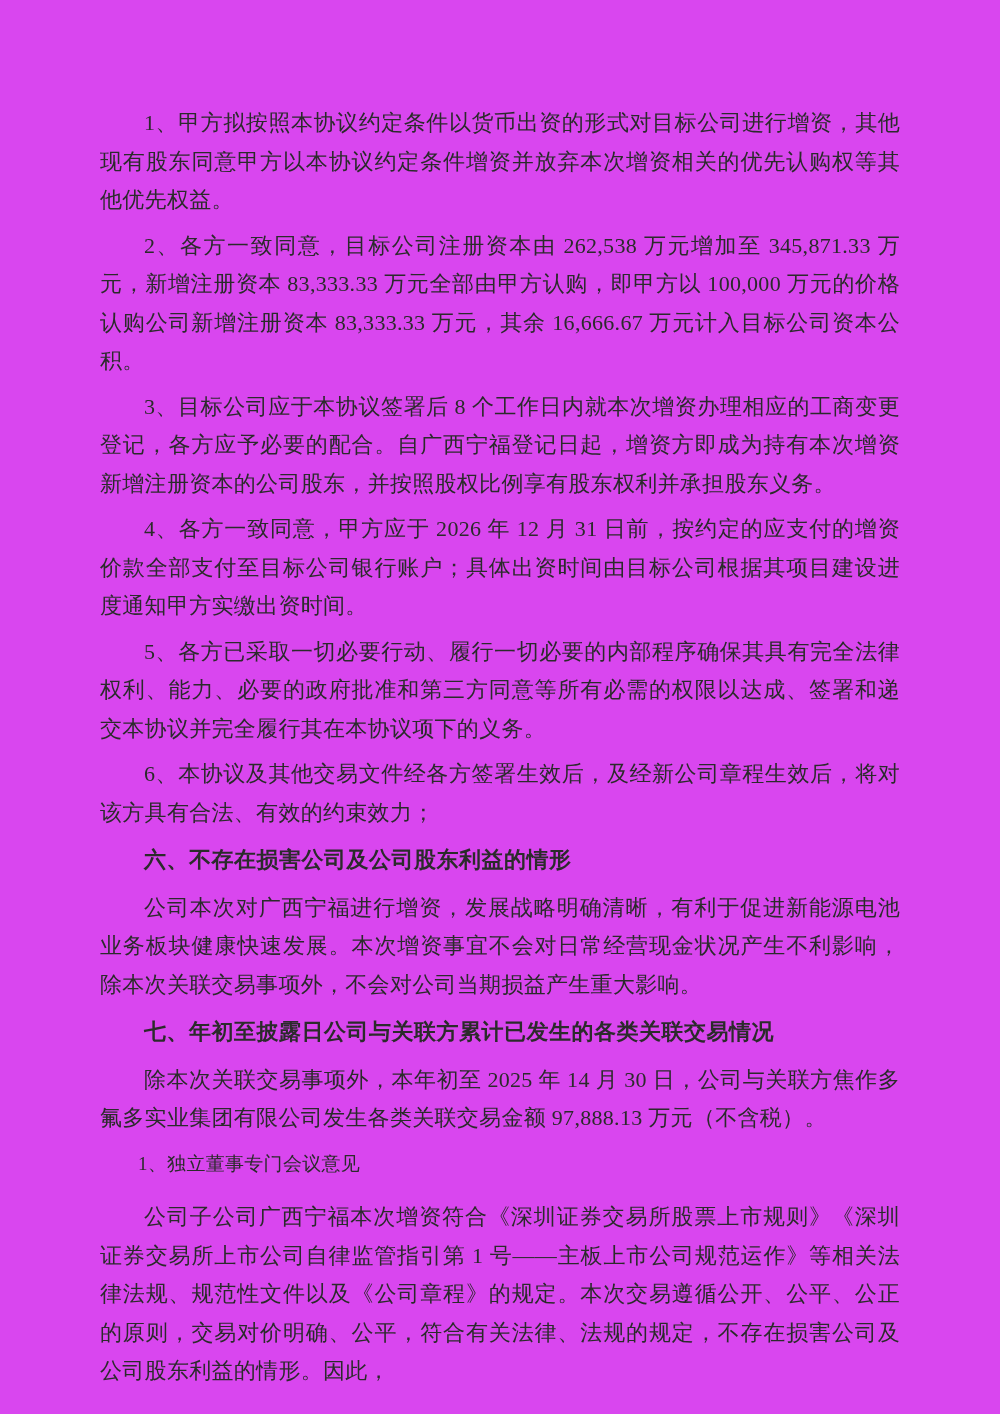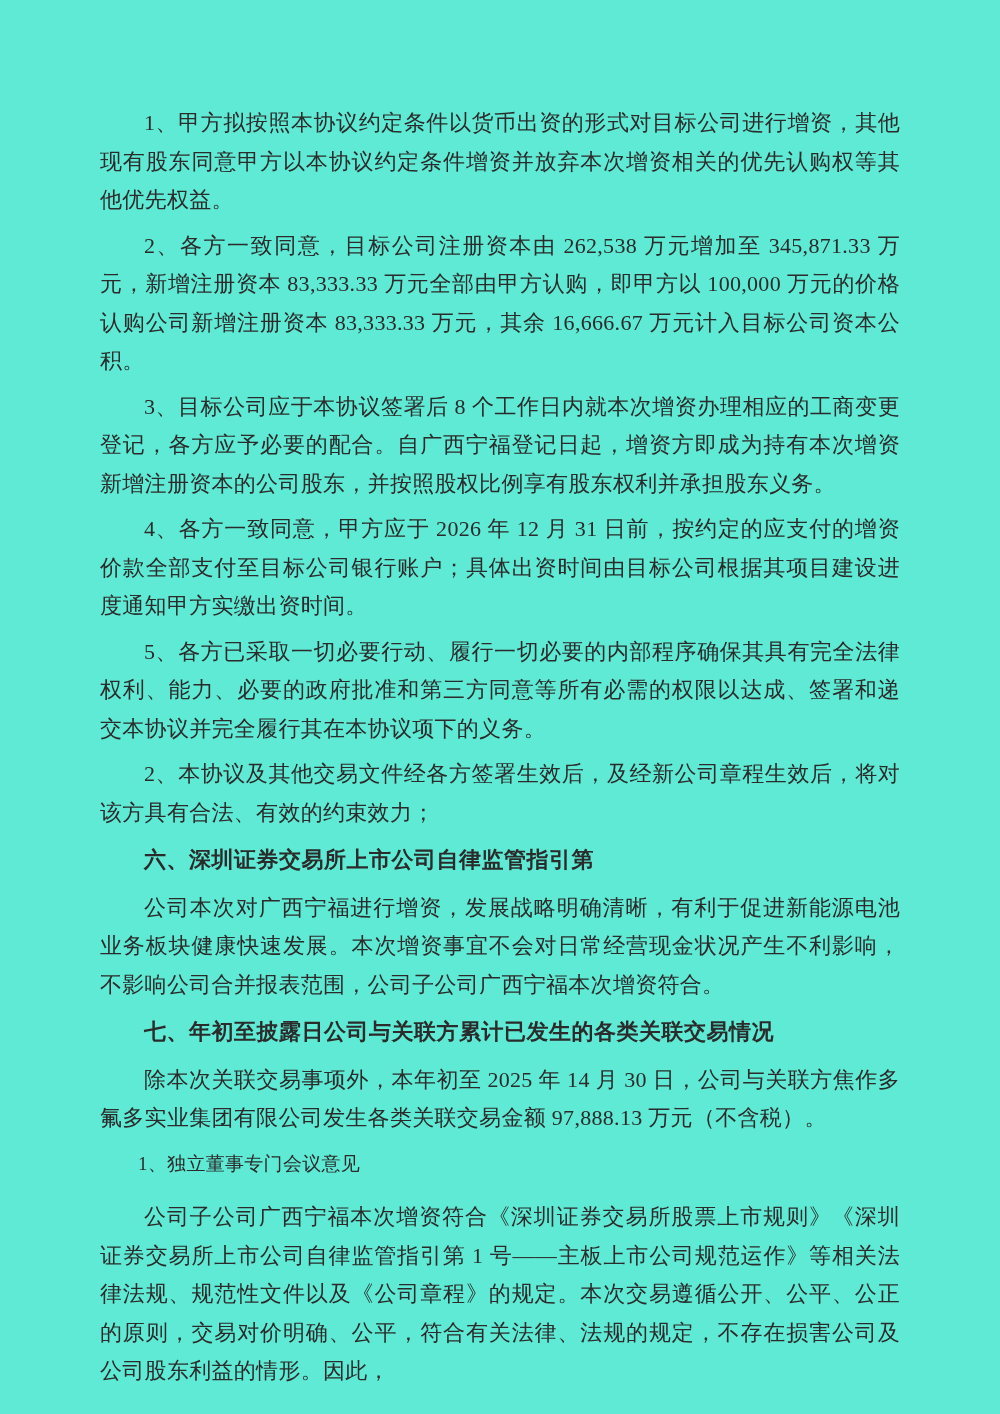--- a/index.html
+++ b/index.html
@@ -5,21 +5,21 @@
   * { margin: 0; padding: 0; box-sizing: border-box; }
   html, body {
     width: 1000px;
     background: #ffffff;
     font-family: "Liberation Serif", "DejaVu Serif", serif;
   }
   .page {
     position: relative;
     width: 1000px;
     height: 1414px;
-    background: #5eead4;
+    background: #d946ef;
     overflow: hidden;
     text-decoration: underline;
   }
   .text-block {
     position: absolute;
     top: 104px;
     left: 100px;
     width: 800px;
     color: #2b2b2b;
   }
@@ -53,21 +53,21 @@
 </head>
 <body>
 
 <div class="page">
   <div class="text-block">
     <p class="para">1、甲方拟按照本协议约定条件以货币出资的形式对目标公司进行增资，其他现有股东同意甲方以本协议约定条件增资并放弃本次增资相关的优先认购权等其他优先权益。</p>
     <p class="para">2、各方一致同意，目标公司注册资本由 262,538 万元增加至 345,871.33 万元，新增注册资本 83,333.33 万元全部由甲方认购，即甲方以 100,000 万元的价格认购公司新增注册资本 83,333.33 万元，其余 16,666.67 万元计入目标公司资本公积。</p>
     <p class="para">3、目标公司应于本协议签署后 8 个工作日内就本次增资办理相应的工商变更登记，各方应予必要的配合。自广西宁福登记日起，增资方即成为持有本次增资新增注册资本的公司股东，并按照股权比例享有股东权利并承担股东义务。</p>
     <p class="para">4、各方一致同意，甲方应于 2026 年 12 月 31 日前，按约定的应支付的增资价款全部支付至目标公司银行账户；具体出资时间由目标公司根据其项目建设进度通知甲方实缴出资时间。</p>
     <p class="para">5、各方已采取一切必要行动、履行一切必要的内部程序确保其具有完全法律权利、能力、必要的政府批准和第三方同意等所有必需的权限以达成、签署和递交本协议并完全履行其在本协议项下的义务。</p>
-    <p class="para">2、本协议及其他交易文件经各方签署生效后，及经新公司章程生效后，将对该方具有合法、有效的约束效力；</p>
-    <h2 class="heading">六、深圳证券交易所上市公司自律监管指引第</h2>
-    <p class="para">公司本次对广西宁福进行增资，发展战略明确清晰，有利于促进新能源电池业务板块健康快速发展。本次增资事宜不会对日常经营现金状况产生不利影响，不影响公司合并报表范围，公司子公司广西宁福本次增资符合。</p>
+    <p class="para">6、本协议及其他交易文件经各方签署生效后，及经新公司章程生效后，将对该方具有合法、有效的约束效力；</p>
+    <h2 class="heading">六、不存在损害公司及公司股东利益的情形</h2>
+    <p class="para">公司本次对广西宁福进行增资，发展战略明确清晰，有利于促进新能源电池业务板块健康快速发展。本次增资事宜不会对日常经营现金状况产生不利影响，除本次关联交易事项外，不会对公司当期损益产生重大影响。</p>
     <h2 class="heading">七、年初至披露日公司与关联方累计已发生的各类关联交易情况</h2>
     <p class="para">除本次关联交易事项外，本年初至 2025 年 14 月 30 日，公司与关联方焦作多氟多实业集团有限公司发生各类关联交易金额 97,888.13 万元（不含税）。</p>
     <p class="subheading">1、独立董事专门会议意见</p>
     <p class="para">公司子公司广西宁福本次增资符合《深圳证券交易所股票上市规则》《深圳证券交易所上市公司自律监管指引第 1 号——主板上市公司规范运作》等相关法律法规、规范性文件以及《公司章程》的规定。本次交易遵循公开、公平、公正的原则，交易对价明确、公平，符合有关法律、法规的规定，不存在损害公司及公司股东利益的情形。因此，</p>
   </div>
 </div>
 
 </body></html>

